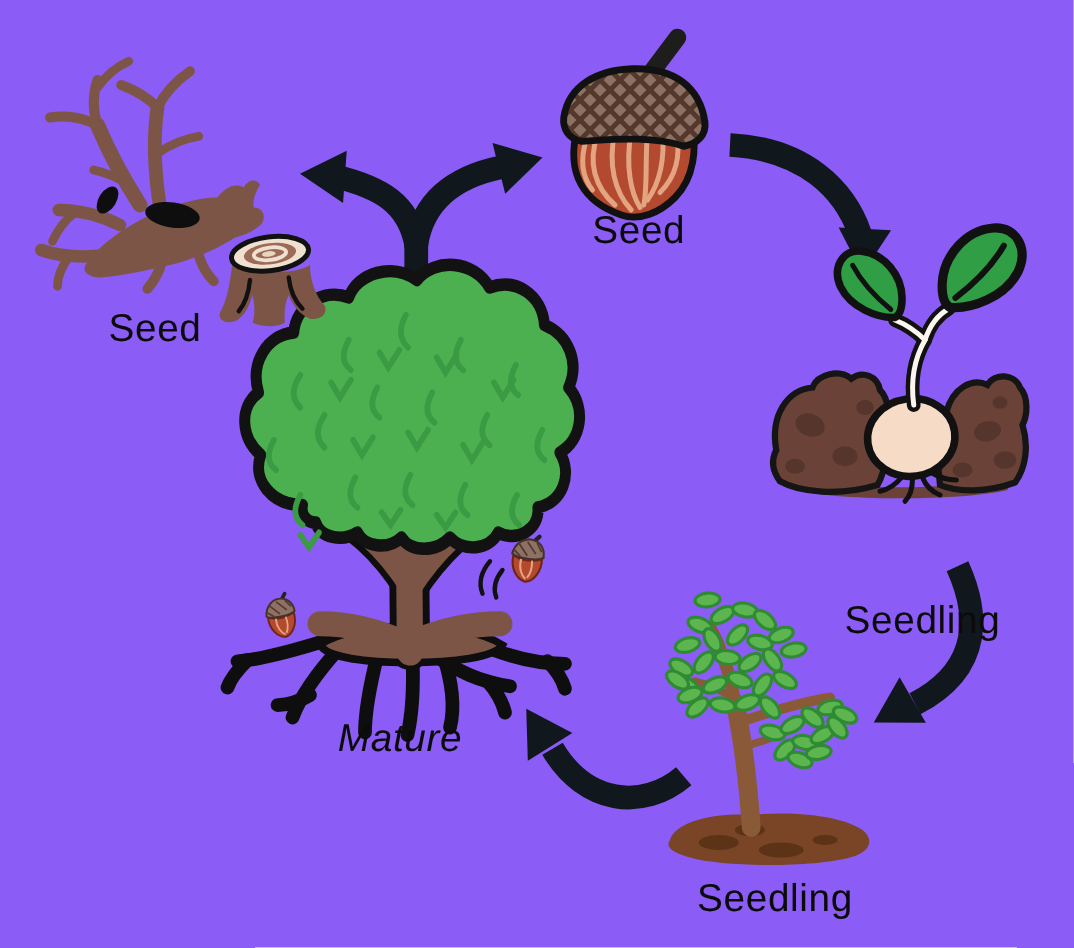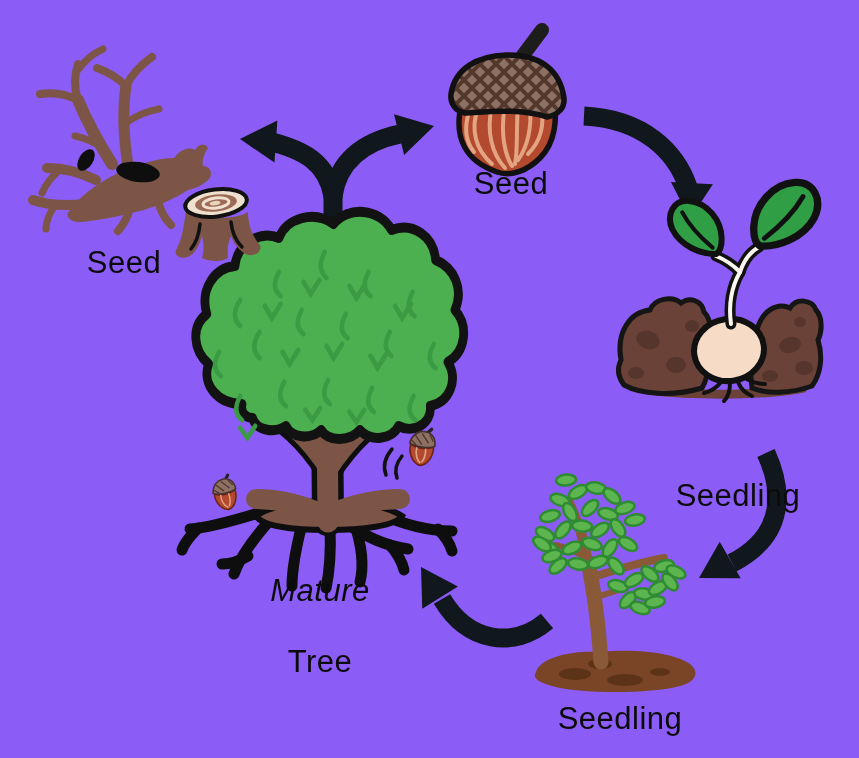--- a/index.html
+++ b/index.html
@@ -329,15 +329,14 @@
         </g>
       </g>
     </g>
   </g>
 </svg>
 
   <div class="stage-label lbl-seed">Seed</div>
   <div class="stage-label lbl-seedling">Seedling</div>
   <div class="stage-label lbl-sapling">Seedling</div>
   <div class="stage-label lbl-mature1">Mature</div>
-  <div class="stage-label lbl-mature2">Tree</div>
   <div class="stage-label lbl-snag">Seed</div>
 </div>
 
 </body></html>

